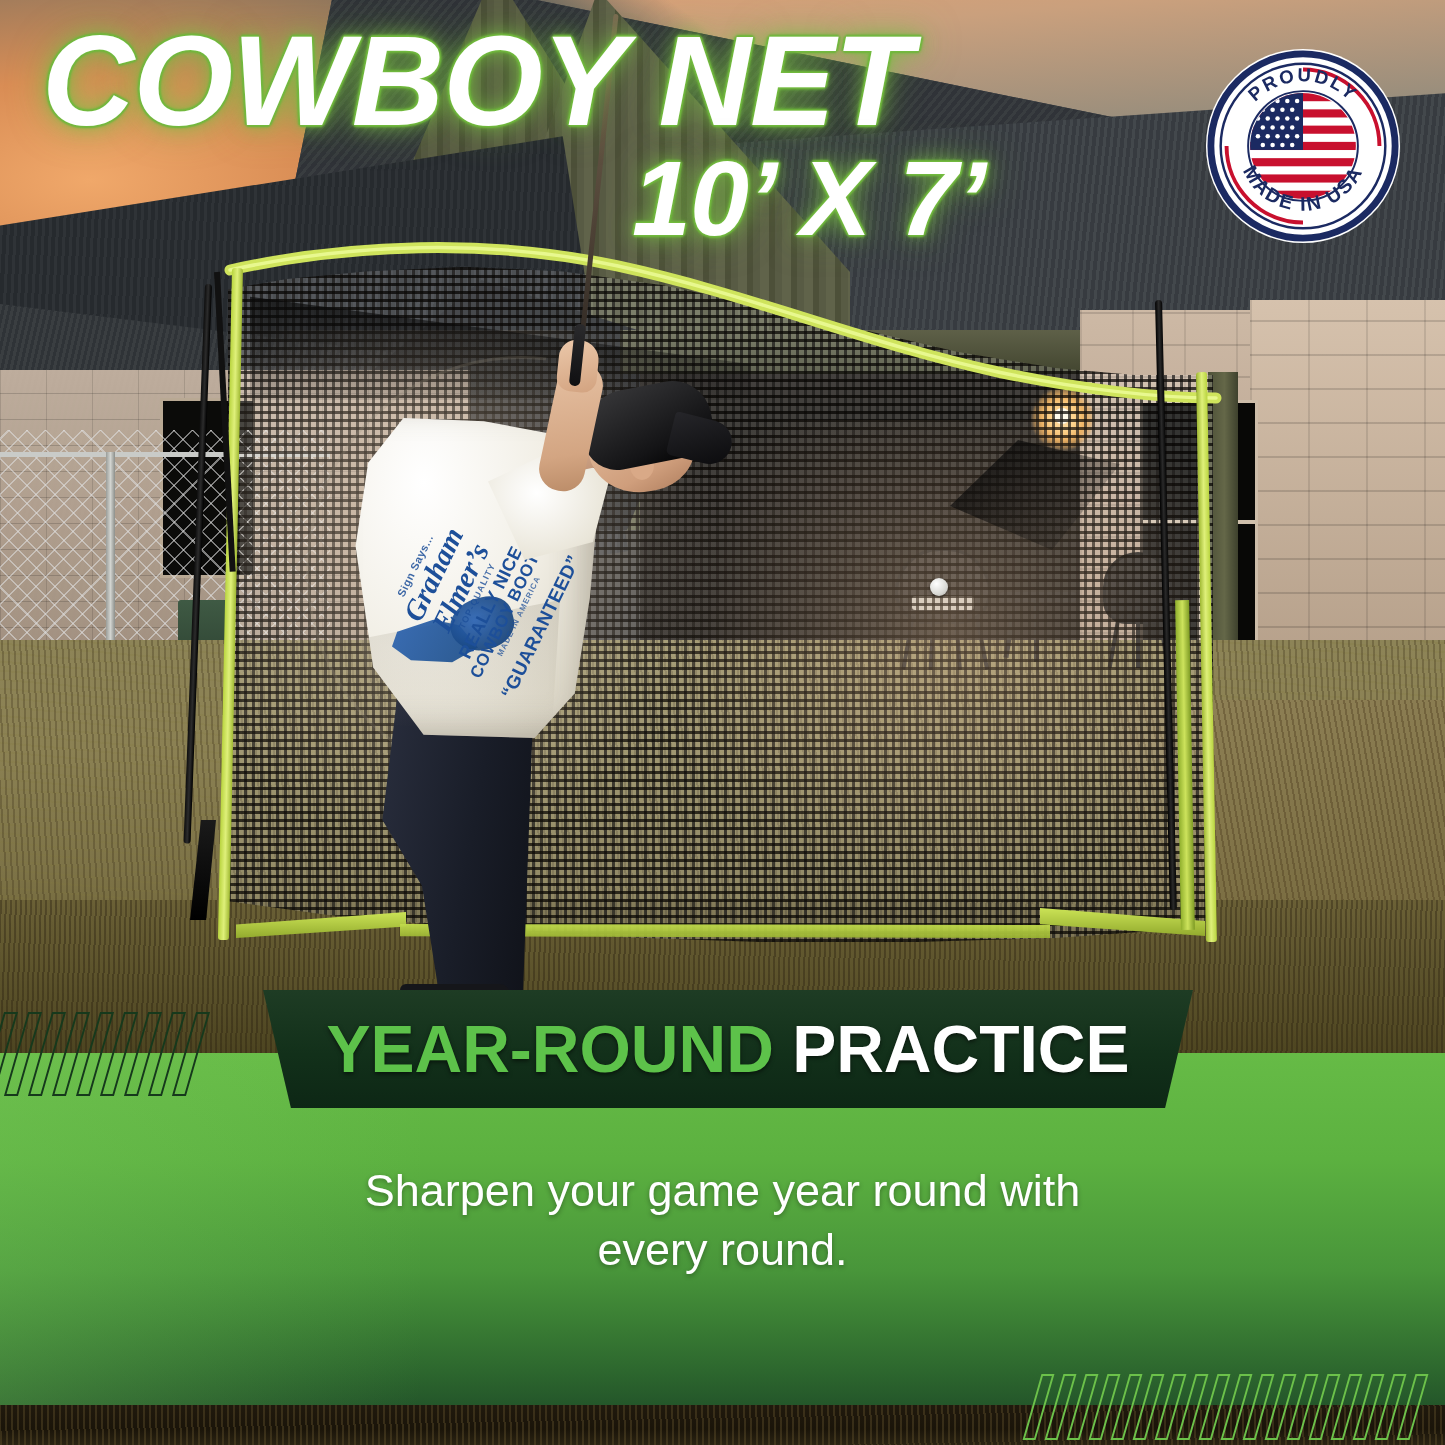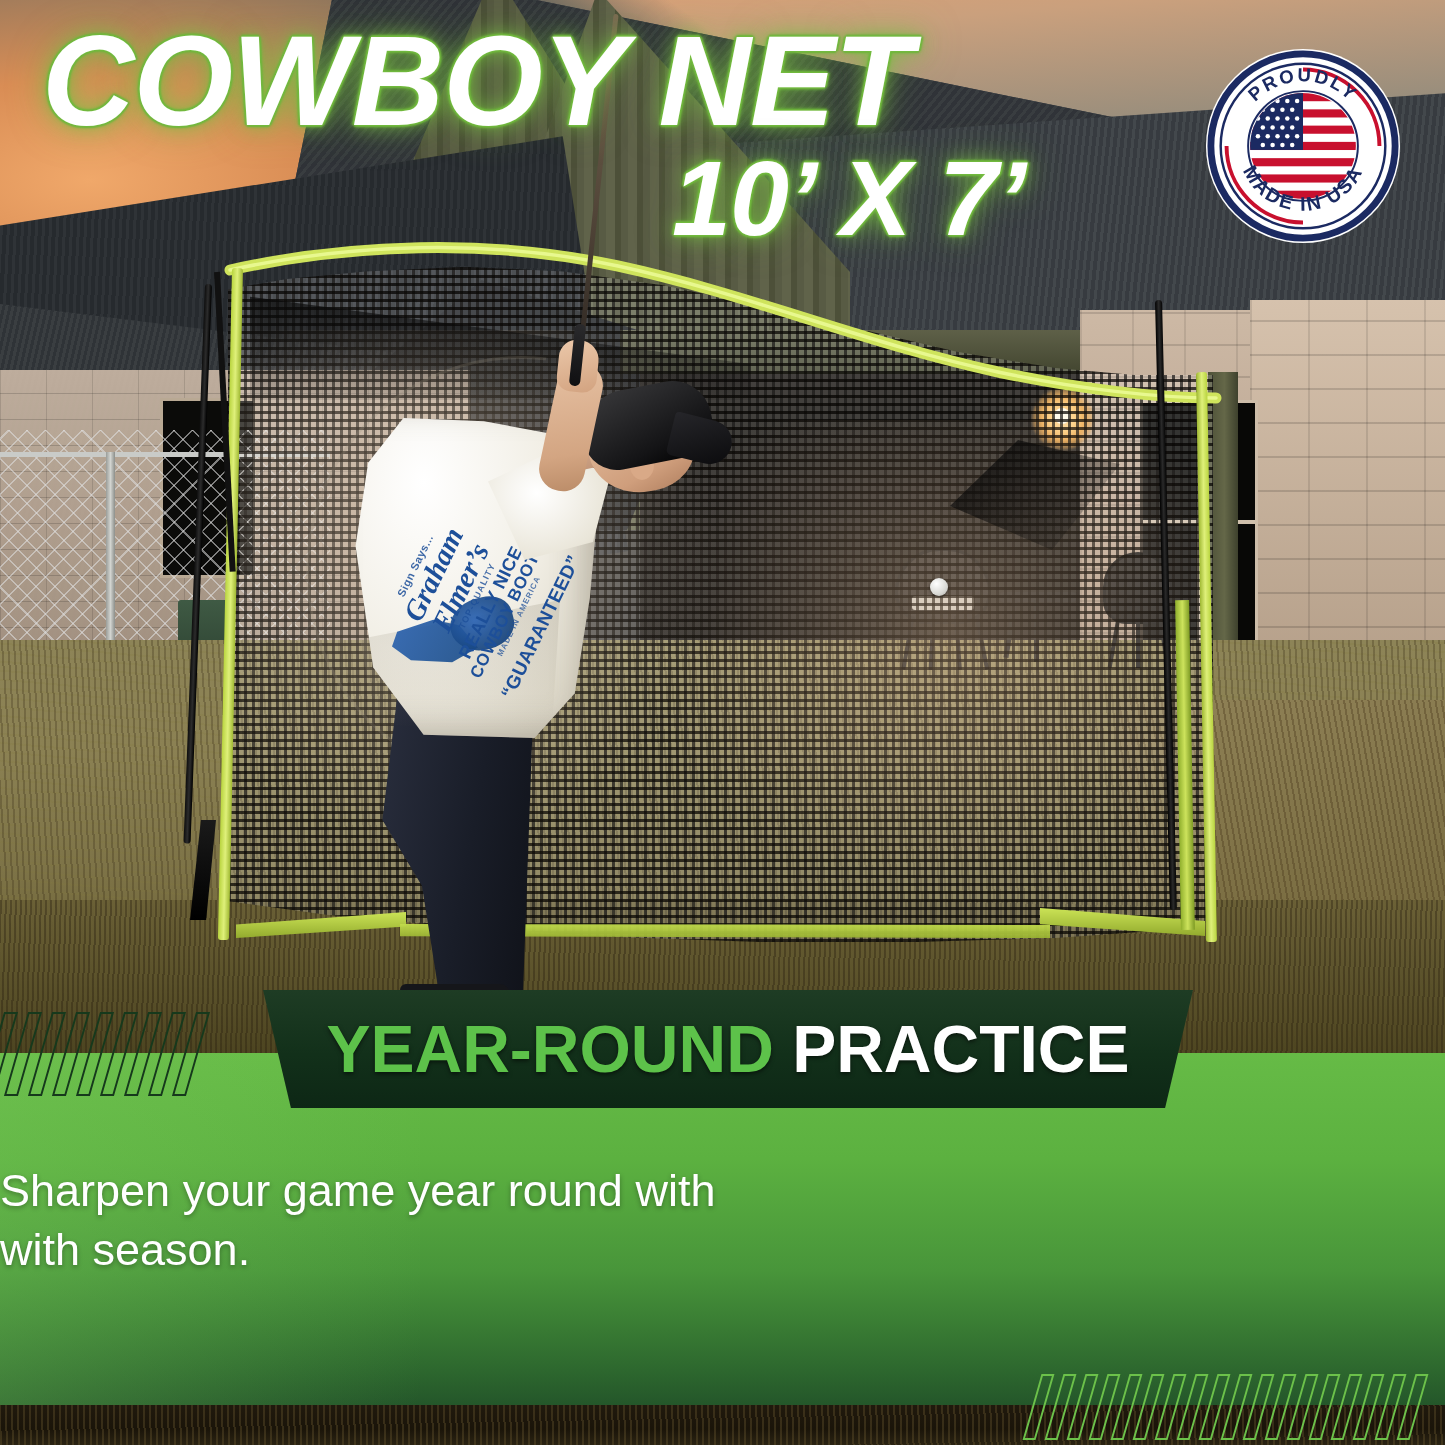--- a/index.html
+++ b/index.html
@@ -472,21 +472,21 @@
       0 -2px 2px #6ab13a,
       0 2px 2px #6ab13a,
       0 0 20px rgba(121,192,67,.85),
       0 0 38px rgba(121,192,67,.55);
   }
   .title-1 {
     position:absolute; left:42px; top:0px;
     font-size:128px;
   }
   .title-2 {
-    position:absolute; left:672px; top:128px;
+    position:absolute; left:632px; top:128px;
     font-size:106px;
   }
 
   
   .badge {
     position:absolute; left:1205px; top:48px; width:196px; height:196px;
   }
 
   
   .stripes-left {
@@ -542,21 +542,21 @@
     font-size:66px; font-weight:bold; letter-spacing:0px;
     white-space:nowrap;
     text-shadow:0 2px 4px rgba(0,0,0,.55);
   }
   .bt-green { color:#5dc24a; }
   .bt-white { color:#ffffff; }
 
   
   .body-copy {
     position:absolute; left:0; top:1162px; width:1445px;
-    text-align:left;
+    text-align:center;
     color:#ffffff;
     font-size:45px;
     line-height:1.30;
     font-weight:normal;
     text-shadow:0 2px 5px rgba(0,0,0,.32);
   }
   .body-copy div { white-space:nowrap; }
 </style>
 </head>
 <body>
@@ -762,21 +762,21 @@
   </div>
 
   <div class="banner">
     <div class="banner-text">
       <span class="bt-green">YEAR-ROUND</span><span class="bt-white"> PRACTICE</span>
     </div>
   </div>
 
   <div class="body-copy">
     <div>Sharpen your game year round with</div>
-    <div>with season.</div>
+    <div>every round.</div>
   </div>
 
   <div class="bottom-strip"></div>
   <div class="stripes-br">
     <i></i>
       <i></i>
       <i></i>
       <i></i>
       <i></i>
       <i></i>

